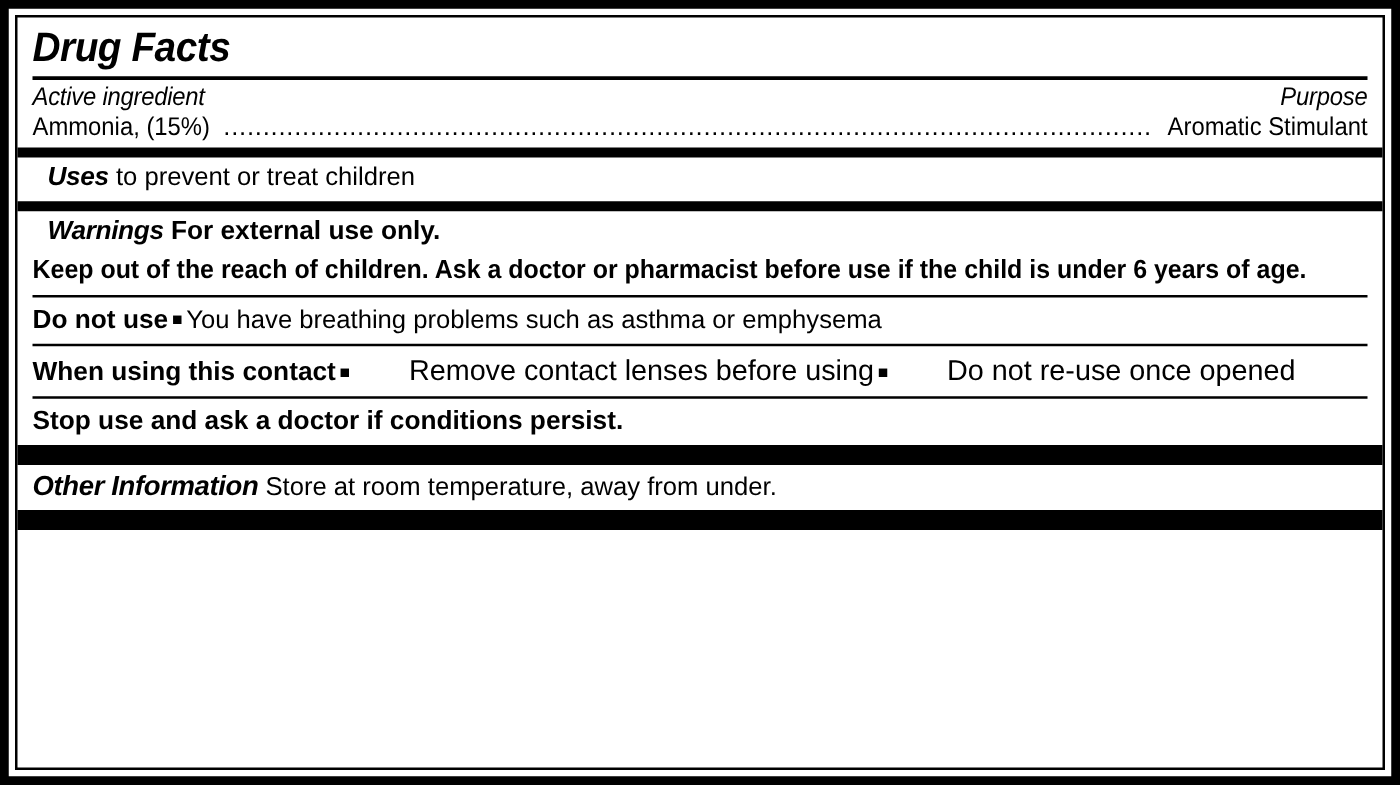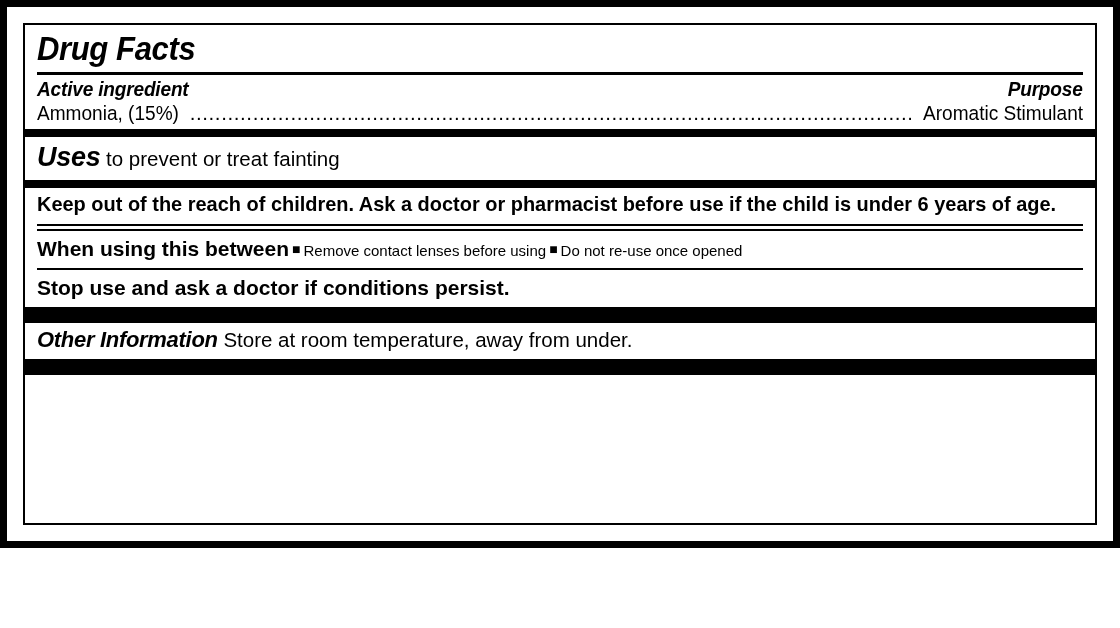--- a/index.html
+++ b/index.html
@@ -12,24 +12,24 @@
     height: 628px;
     font-family: "Liberation Sans", sans-serif;
     color: #000000;
     overflow: hidden;
   }
 
   
   .label-panel {
     box-sizing: border-box;
     width: 1120px;
-    height: 548px;
+    height: 628px;
     background: #ffffff;
     border: 7px solid #000000;
-    padding: 16px;
+    padding: 5px;
   }
   .label-inner {
     box-sizing: border-box;
     width: 100%;
     height: 100%;
     border: 2px solid #000000;
     background: #ffffff;
     padding: 0;
     display: flex;
     flex-direction: column;
@@ -67,21 +67,21 @@
   .rule-thin {
     height: 2px;
     background: #000000;
     margin: 3px 0 3px 0;
   }
 
   .hdr-row {
     display: flex;
     justify-content: space-between;
     align-items: center;
-    font-weight: bold;
+    font-weight: normal;
     font-style: italic;
     font-size: 20.5px;
     line-height: 1.15;
     letter-spacing: -0.2px;
   }
   .hdr-row > span { transform: scaleX(0.93); display:inline-block; white-space: nowrap; }
   .hdr-row > span.right { transform-origin: right center; }
   .hdr-row > span.left { transform-origin: left center; }
 
   .leader-row {
@@ -109,40 +109,41 @@
     font-size: 20.5px;
     line-height: 1.28;
     padding: 2px 0 2px 0;
     white-space: normal;
   }
   .line.squish { transform: scaleX(0.95); transform-origin: left center; width: 105.2%; }
 
   .kw {
     font-weight: bold;
     font-style: italic;
-    font-size: 27px;
+    font-size: 21px;
     letter-spacing: -0.3px;
+    margin-left: 12px;
   }
   .kw-sm {
     font-weight: bold;
     font-style: italic;
     font-size: 22px;
     letter-spacing: -0.3px;
     text-align: center;
   }
   .bold-lg {
     font-weight: bold;
     font-size: 21px;
   }
   .sq {
     font-size: 14px;
     vertical-align: 2px;
     padding: 0 3px;
   }
-  .sm { font-size: 15px; }
+  .sm { font-size: 23px; margin-left: 44px; }
 
   .warn-line { padding: 2px 0 2px 0; }
   .warn-sub { padding: 2px 0 3px 0; }
 </style>
 </head>
 <body>
 
 <div class="label-panel">
   <div class="label-inner">
 
@@ -156,34 +157,36 @@
       <div class="leader-row">
         <span class="nm">Ammonia, (15%)</span>
         <span class="leader-dots">................................................................................................................................................................................................</span>
         <span class="pp">Aromatic Stimulant</span>
       </div>
     </div>
 
     <div class="bar"></div>
 
     <div class="block">
-      <div class="line"><span class="kw">Uses</span><span> to prevent or treat fainting</span></div>
-    </div>
-
-    <div class="bar"></div>
-
-    <div class="block">
+      <div class="line"><span class="kw">Uses</span><span> to prevent or treat children</span></div>
+    </div>
+
+    <div class="bar"></div>
+
+    <div class="block">
+      <div class="line warn-line"><span class="kw">Warnings</span><span class="bold-lg"> For external use only.</span></div>
       <div class="line warn-sub bold-lg squish">Keep out of the reach of children. Ask a doctor or pharmacist before use if the child is under 6 years of age.</div>
 
       <div class="rule-thin"></div>
 
+      <div class="line warn-line"><span class="bold-lg">Do not use</span><span class="sq">■</span><span>You have breathing problems such as asthma or emphysema</span></div>
 
       <div class="rule-thin"></div>
 
-      <div class="line warn-line"><span class="bold-lg">When using this between</span><span class="sq">■</span><span class="sm">Remove contact lenses before using</span><span class="sq">■</span><span class="sm">Do not re-use once opened</span></div>
+      <div class="line warn-line"><span class="bold-lg">When using this contact</span><span class="sq">■</span><span class="sm">Remove contact lenses before using</span><span class="sq">■</span><span class="sm">Do not re-use once opened</span></div>
 
       <div class="rule-thin"></div>
 
       <div class="line warn-line bold-lg">Stop use and ask a doctor if conditions persist.</div>
     </div>
 
     <div class="bar"></div>
 
 
     <div class="bar"></div>

